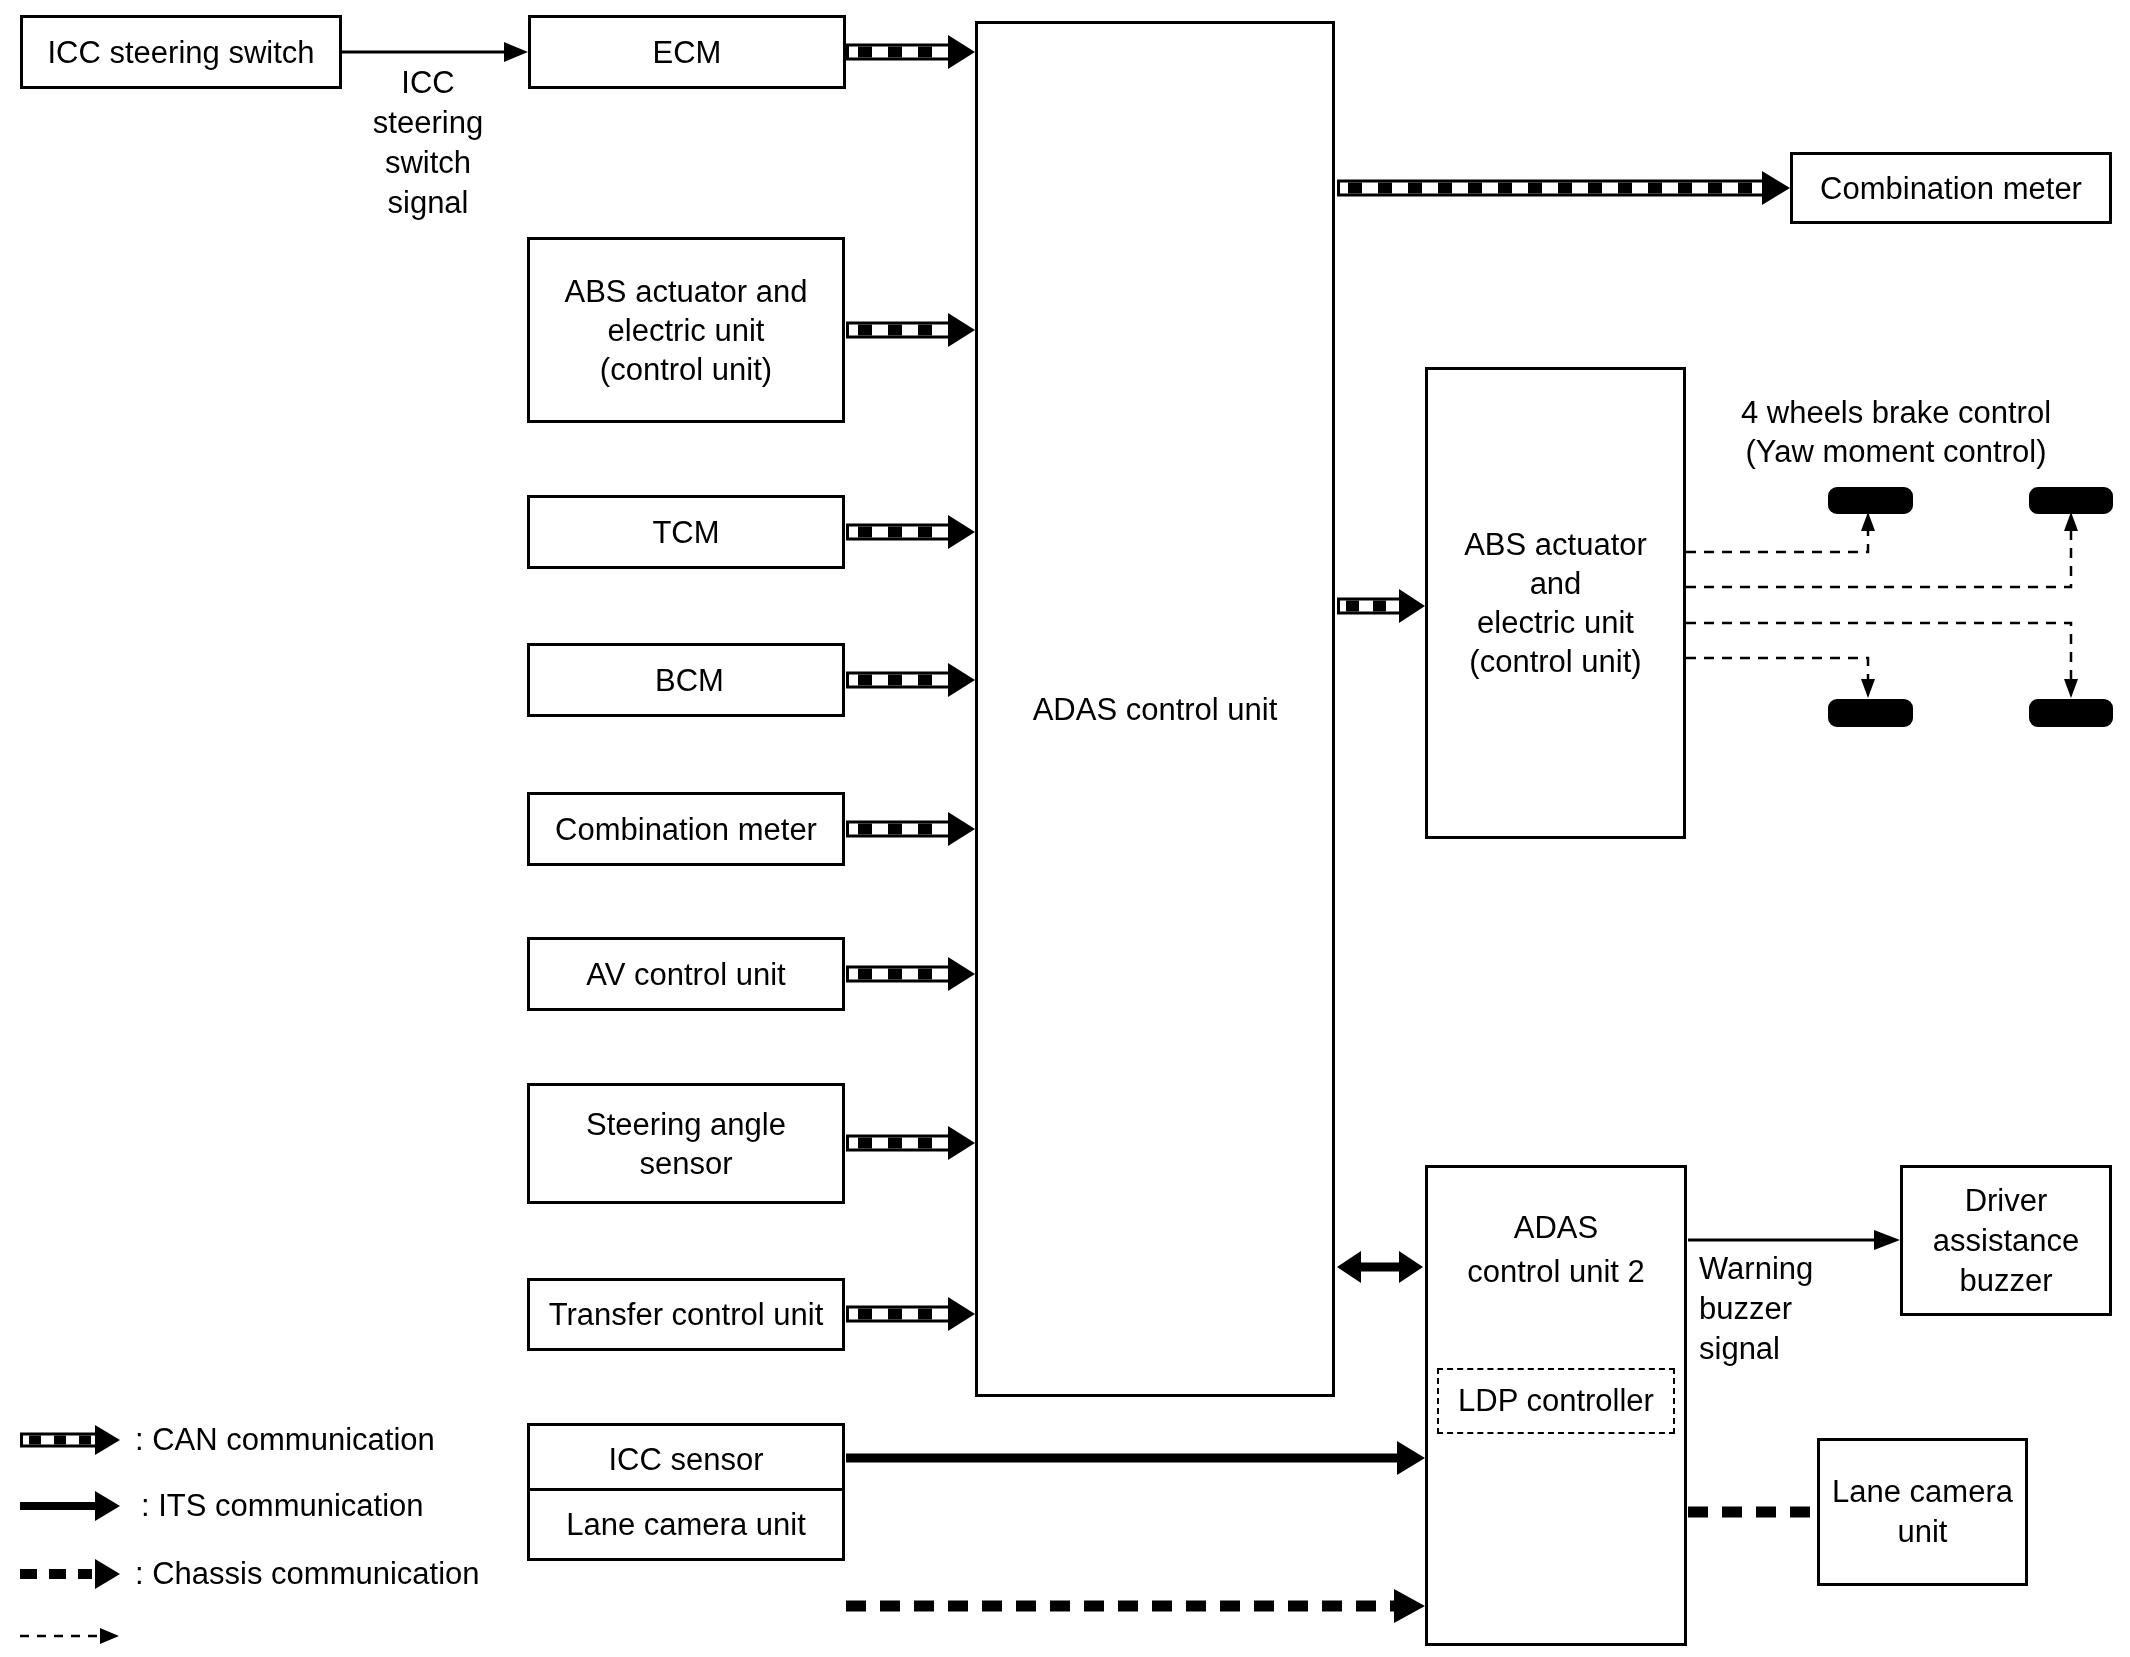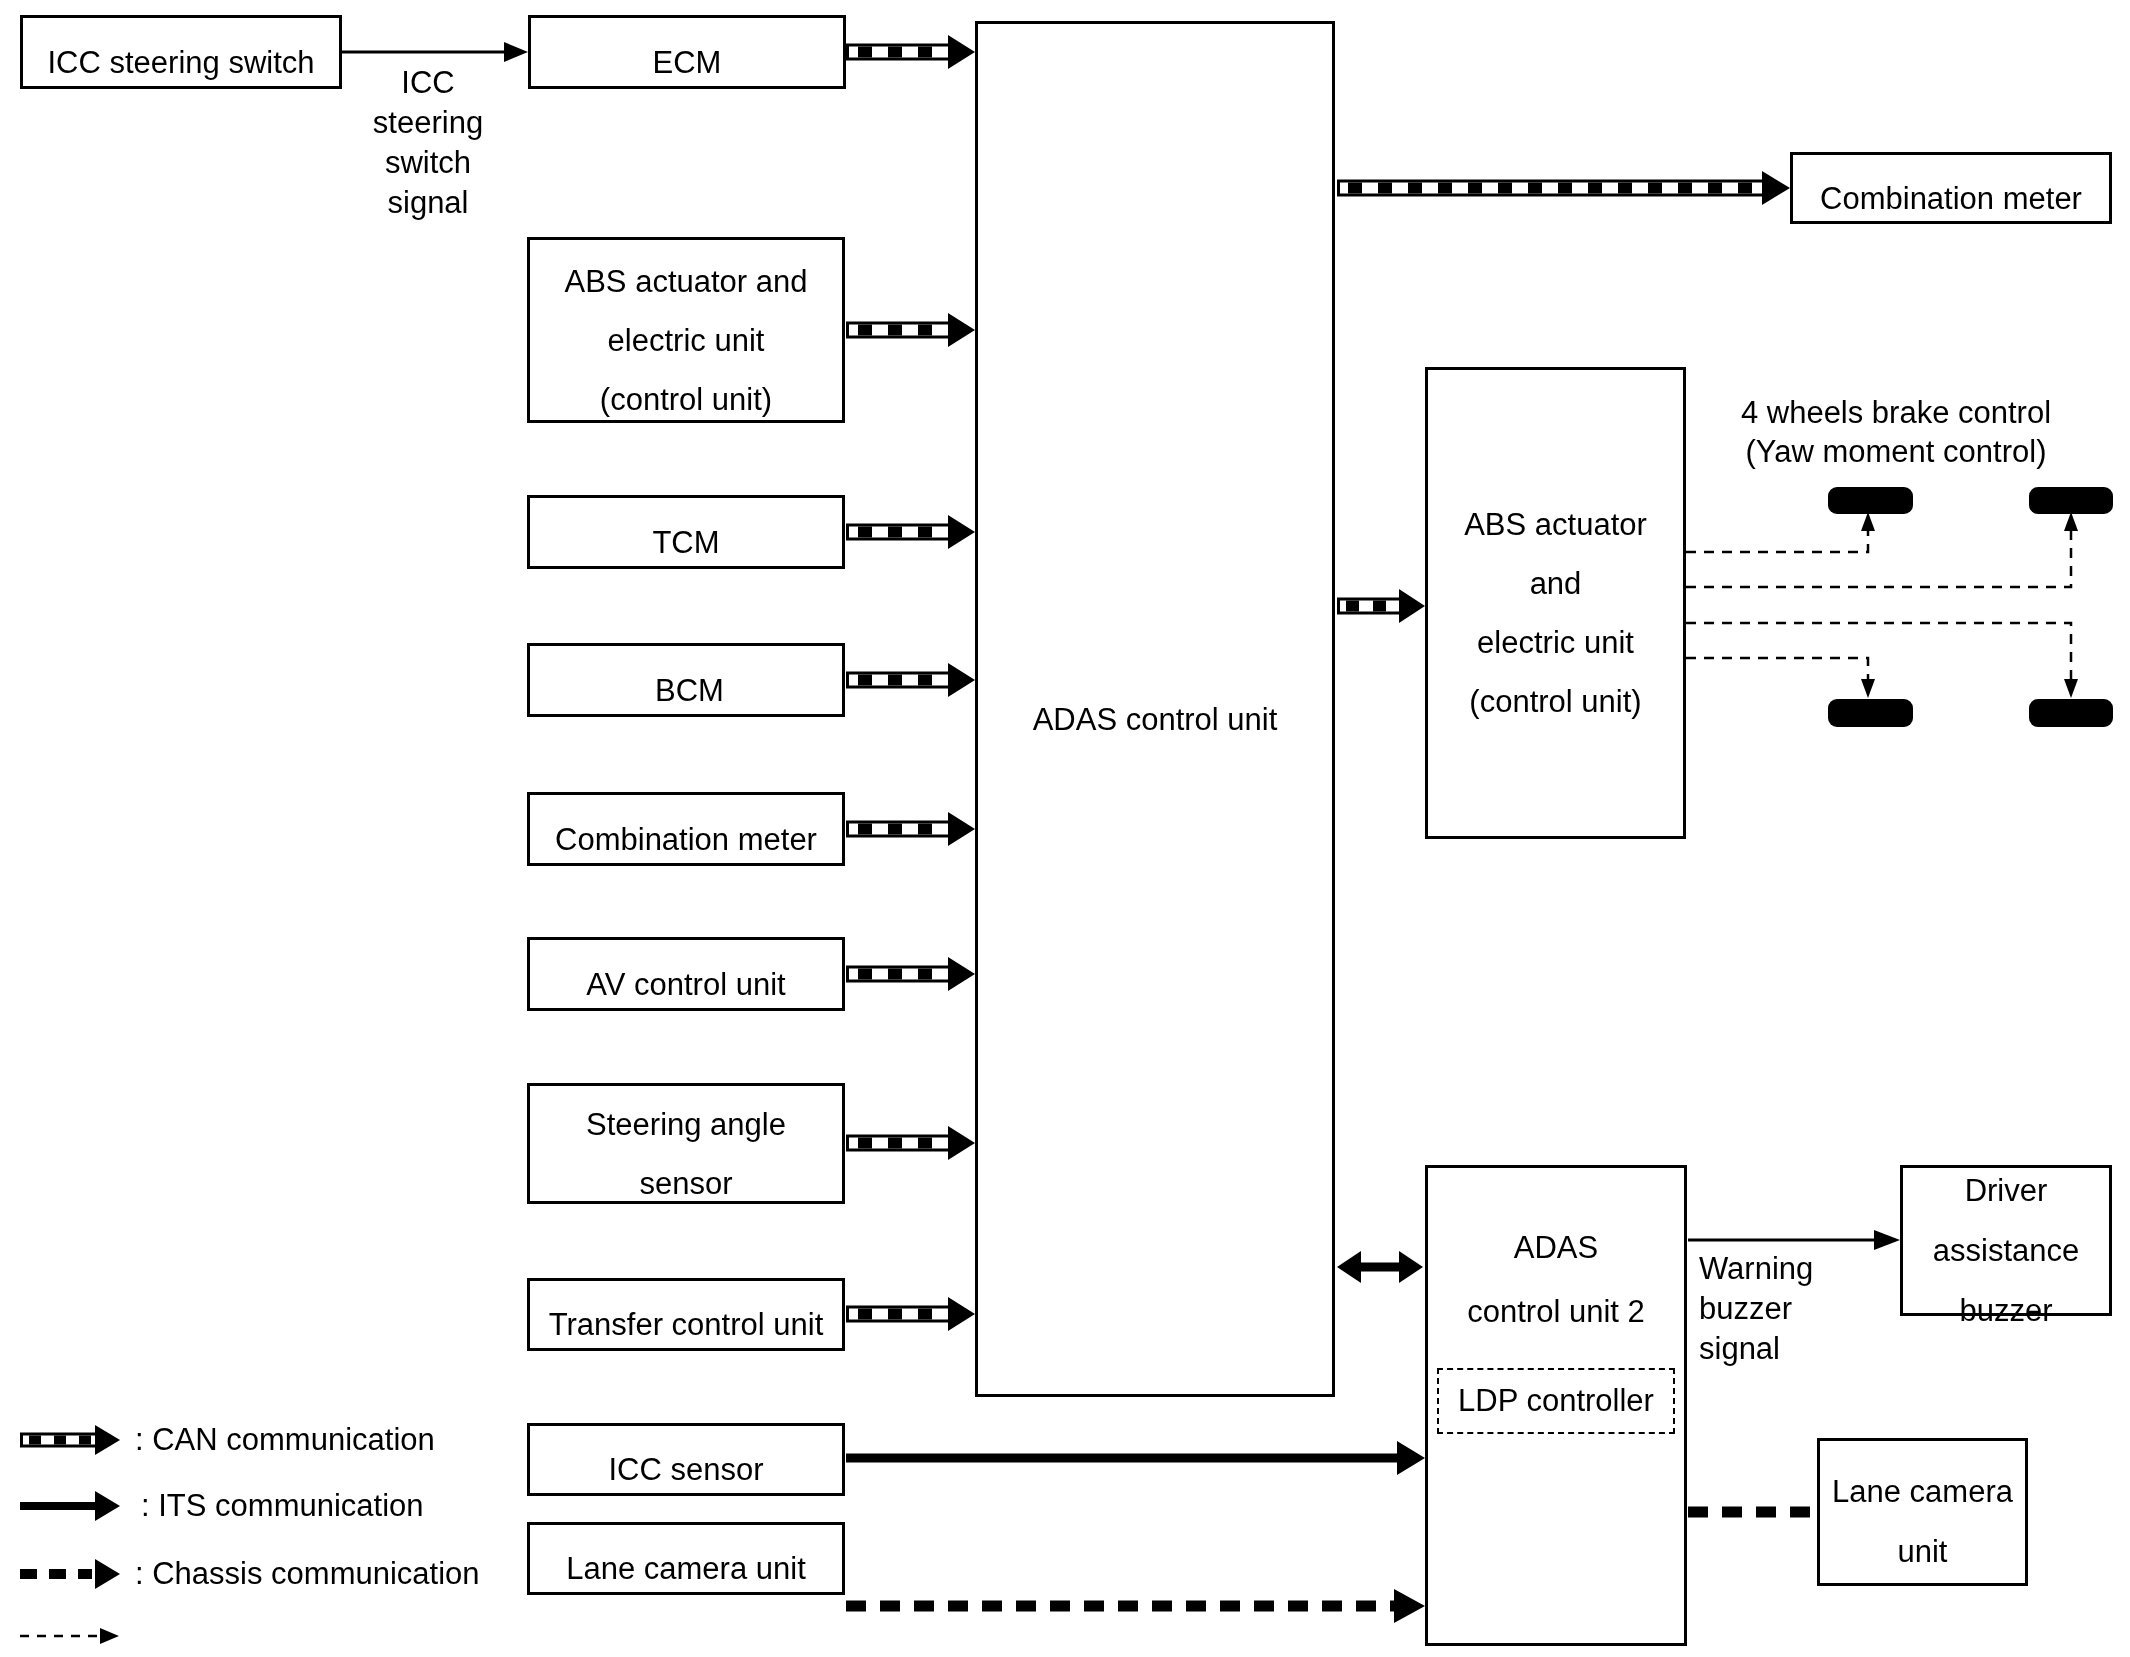--- a/index.html
+++ b/index.html
@@ -2,21 +2,21 @@
 <html><head>
 <meta charset="utf-8">
 <style>
   html,body{margin:0;padding:0;background:#ffffff;}
   #stage{position:relative;width:2130px;height:1657px;background:#ffffff;overflow:hidden;
          font-family:"Liberation Sans", sans-serif;color:#000;}
   #connectors{position:absolute;left:0;top:0;width:2130px;height:1657px;}
   .box{position:absolute;box-sizing:border-box;border:3px solid #000;background:#fff;
        display:flex;flex-direction:column;align-items:center;justify-content:center;
        text-align:center;font-size:31px;line-height:39px;}
-  .box .ln{display:block;white-space:nowrap;margin-top:20px;}
+  .box .ln{display:block;white-space:nowrap;}
   .dashedbox{position:absolute;box-sizing:border-box;border:2px dashed #000;background:#fff;
        display:flex;align-items:center;justify-content:center;font-size:31px;}
   .lbl{position:absolute;font-size:31px;line-height:40px;}
   .lbl .ln{display:block;white-space:nowrap;}
   .center{text-align:center;}
   .legend-label{position:absolute;font-size:31px;line-height:40px;white-space:nowrap;}
 </style>
 </head>
 <body>
 
@@ -196,21 +196,21 @@
   </div>
 
   <div class="box" style="left:527px;top:1278px;width:318px;height:73px;">
     <span class="ln">Transfer control unit</span>
   </div>
 
   <div class="box" style="left:527px;top:1423px;width:318px;height:73px;">
     <span class="ln">ICC sensor</span>
   </div>
 
-  <div class="box" style="left:527px;top:1522px;width:318px;height:73px;">
+  <div class="box" style="left:527px;top:1488px;width:318px;height:73px;">
     <span class="ln">Lane camera unit</span>
   </div>
 
   <div class="box" style="left:975px;top:21px;width:360px;height:1376px;">
     <span class="ln">ADAS control unit</span>
   </div>
 
   <div class="box" style="left:1790px;top:152px;width:322px;height:72px;">
     <span class="ln">Combination meter</span>
   </div>

